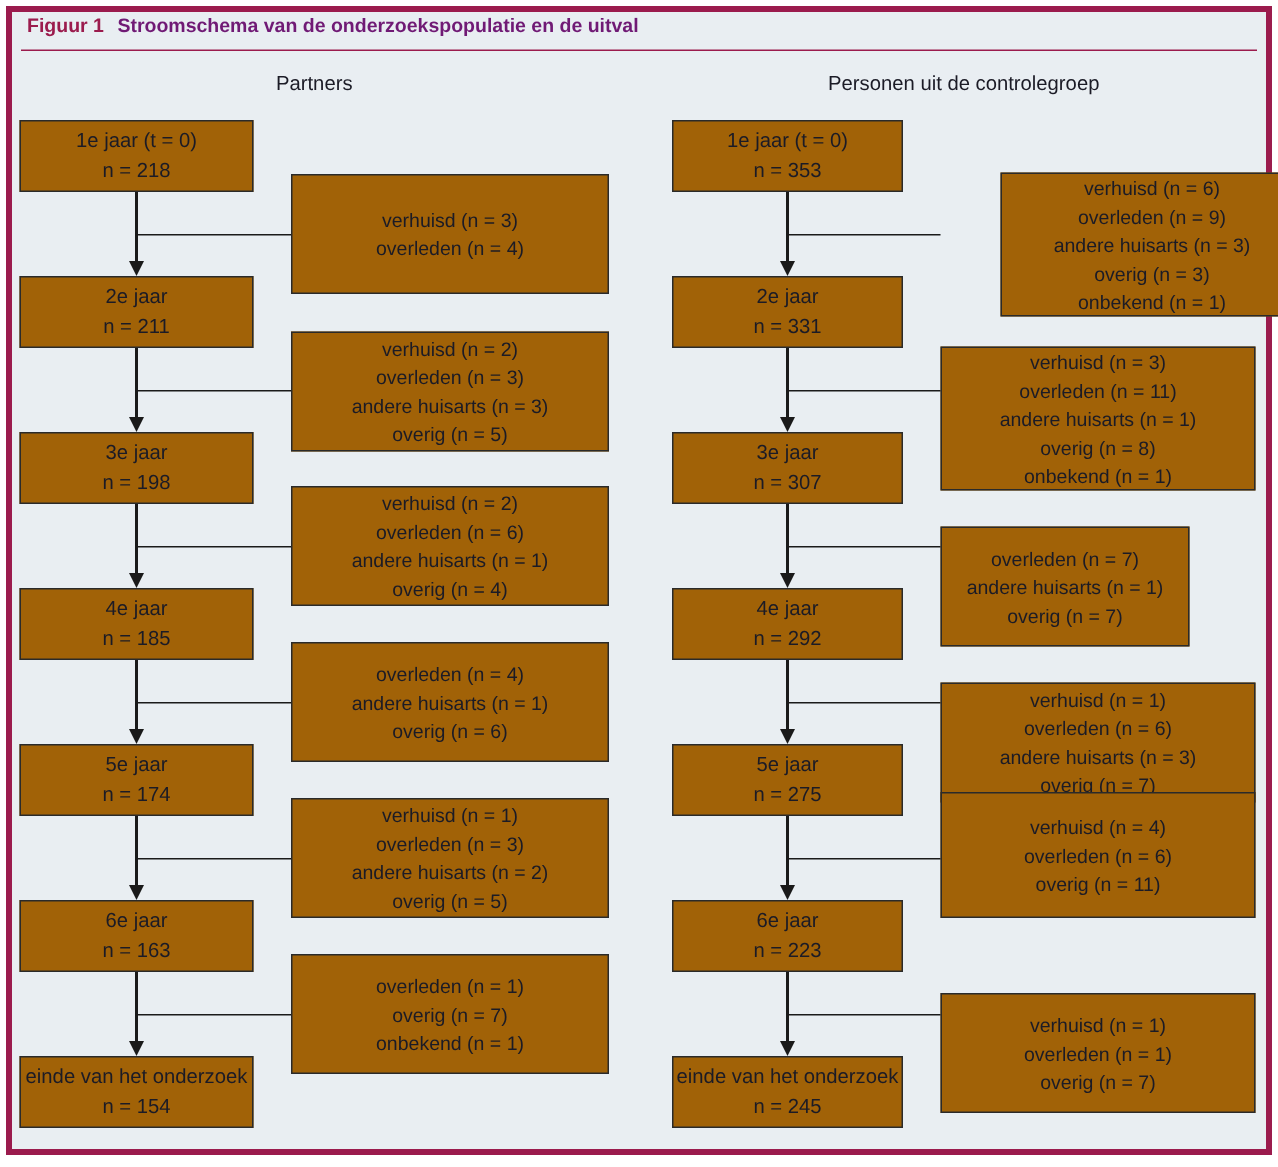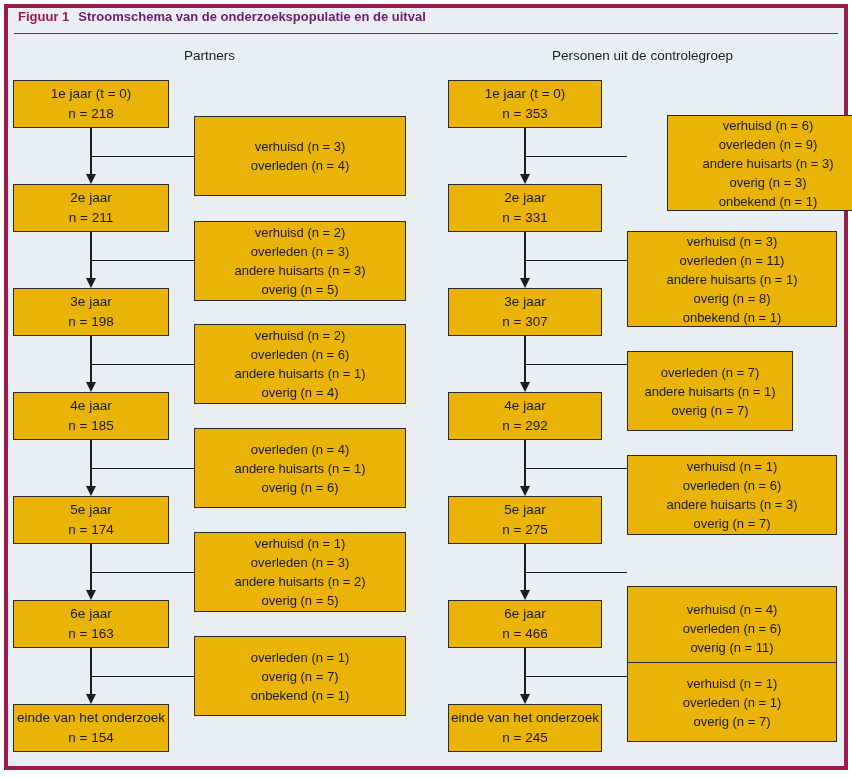--- a/index.html
+++ b/index.html
@@ -19,21 +19,21 @@
   .titlebar .figlabel{color:#9b1b4d;margin-right:9px;}
   .titlebar .figtitle{color:#701a75;}
   .divider{
     position:absolute;left:14px;top:33px;width:824px;height:1px;background:#9b1b4d;
   }
   .col-header{
     position:absolute;height:16px;text-align:center;
     font-size:13.5px;color:#1b1b26;white-space:nowrap;
   }
   .stage-box,.dropout-box{
-    position:absolute;box-sizing:border-box;background:#eab308;
+    position:absolute;box-sizing:border-box;background:#a16207;
     border:1px solid #2a2a2a;
     display:flex;flex-direction:column;justify-content:center;align-items:center;
     text-align:center;overflow:hidden;
   }
   .stage-box{font-size:13.5px;line-height:20px;}
   .dropout-box{font-size:13px;line-height:19px;}
   .vline,.hline{position:absolute;background:#1a1a1a;}
   .vline{width:1.4px;}
   .hline{height:1.4px;}
   .arrowhead{
@@ -148,21 +148,21 @@
     <div class="stage-box" style="left: 448px; top: 392px; width: 154px; height: 48px;">
       <div>4e jaar</div>
       <div>n = 292</div>
     </div>
     <div class="stage-box" style="left: 448px; top: 496px; width: 154px; height: 48px;">
       <div>5e jaar</div>
       <div>n = 275</div>
     </div>
     <div class="stage-box" style="left: 448px; top: 600px; width: 154px; height: 48px;">
       <div>6e jaar</div>
-      <div>n = 466</div>
+      <div>n = 223</div>
     </div>
     <div class="stage-box" style="left: 448px; top: 704px; width: 154px; height: 48px;">
       <div>einde van het onderzoek</div>
       <div>n = 245</div>
     </div>
     <div class="dropout-box" style="left: 627px; top: 115px; width: 202px; height: 96px; margin-left: 40px;">
       <div>verhuisd (n = 6)</div>
       <div>overleden (n = 9)</div>
       <div>andere huisarts (n = 3)</div>
       <div>overig (n = 3)</div>
@@ -179,21 +179,21 @@
       <div>overleden (n = 7)</div>
       <div>andere huisarts (n = 1)</div>
       <div>overig (n = 7)</div>
     </div>
     <div class="dropout-box" style="left: 627px; top: 455px; width: 210px; height: 80px;">
       <div>verhuisd (n = 1)</div>
       <div>overleden (n = 6)</div>
       <div>andere huisarts (n = 3)</div>
       <div>overig (n = 7)</div>
     </div>
-    <div class="dropout-box" style="left: 627px; top: 586px; width: 210px; height: 84px;">
+    <div class="dropout-box" style="left: 627px; top: 528px; width: 210px; height: 84px;">
       <div>verhuisd (n = 4)</div>
       <div>overleden (n = 6)</div>
       <div>overig (n = 11)</div>
     </div>
     <div class="dropout-box" style="left: 627px; top: 662px; width: 210px; height: 80px;">
       <div>verhuisd (n = 1)</div>
       <div>overleden (n = 1)</div>
       <div>overig (n = 7)</div>
     </div>
     <div class="vline" style="left: 524.3px; top: 128px; height: 48px;"></div>

